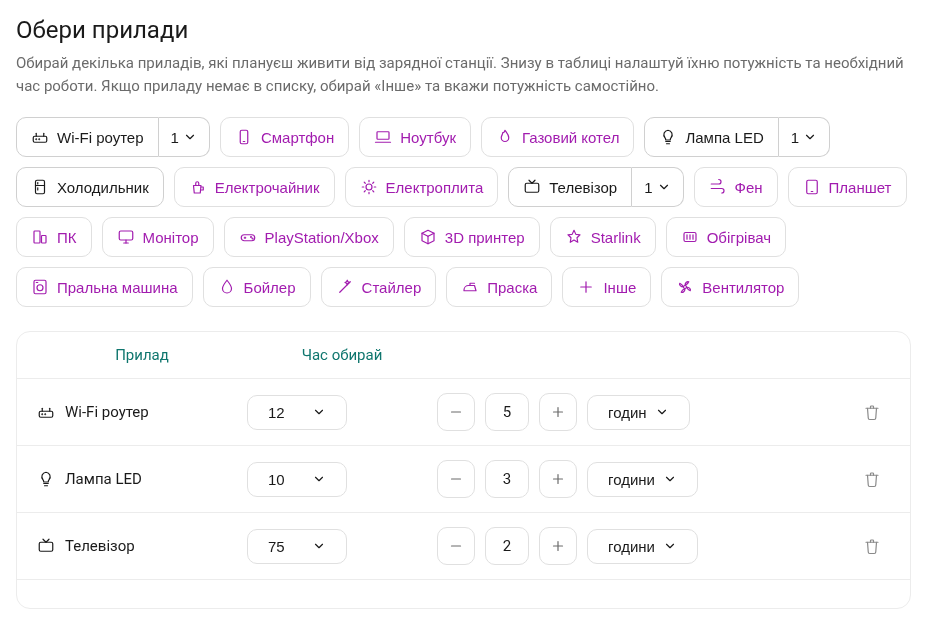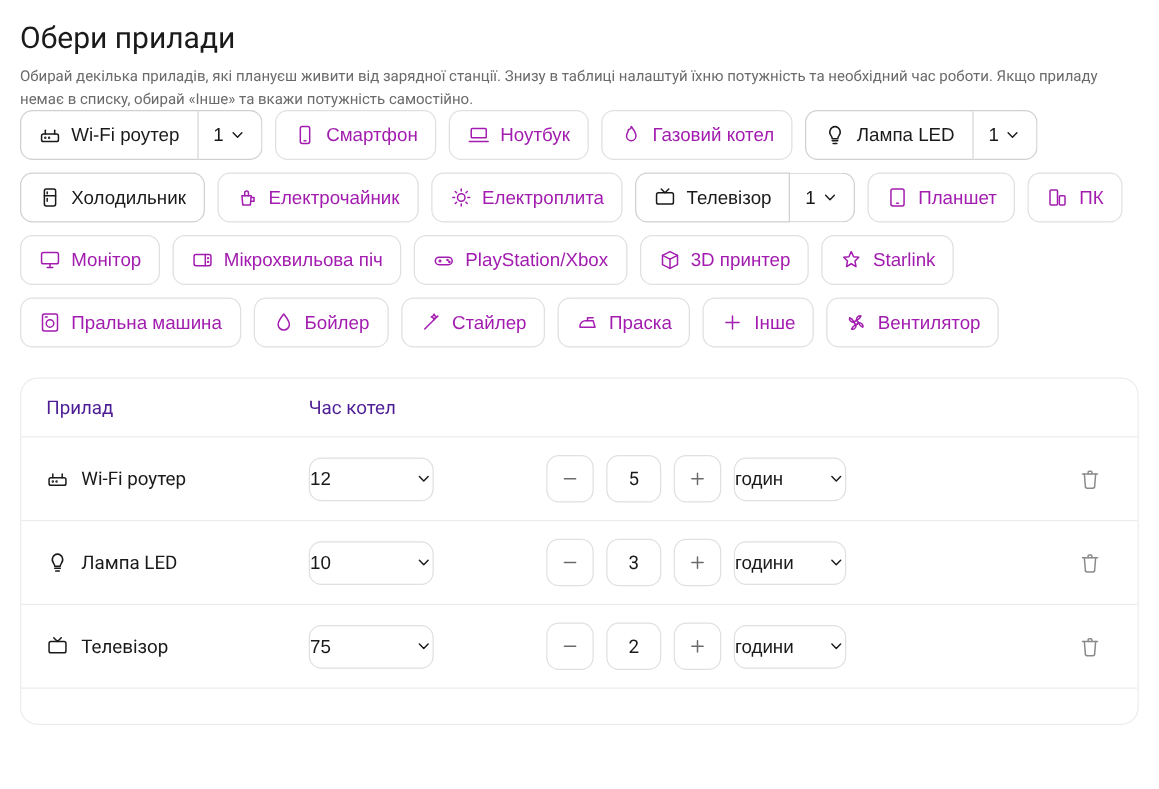--- a/index.html
+++ b/index.html
@@ -10,22 +10,23 @@
     padding: 16px;
     font-size: 15px;
   }
   h1 {
     font-size: 24px;
     font-weight: 400;
     margin-bottom: 8px;
   }
   .subtitle {
     color: #6b6b6b;
-    font-size: 12px;
+    font-size: 15px;
     line-height: 1.5;
+    margin-bottom: 20px;
   }
   .chips {
     display: flex;
     flex-wrap: wrap;
     gap: 10px;
     margin-bottom: 24px;
   }
   .chip-group {
     display: inline-flex;
     align-items: stretch;
@@ -85,42 +86,43 @@
     border-radius: 14px;
     overflow: hidden;
   }
   .thead, .trow {
     display: grid;
     grid-template-columns: 210px 190px 1fr 60px;
     align-items: center;
     padding: 14px 20px;
   }
   .thead {
-    color: #4c1d95;
+    color: #0f766e;
     font-size: 15px;
     border-bottom: 1px solid #ececec;
+    text-align: center;
   }
   .trow {
     border-top: 1px solid #ececec;
   }
   .trow:first-of-type { border-top: none; }
   .dev-cell {
     display: flex;
     align-items: center;
     gap: 10px;
     color: #1a1a1a;
   }
   .select {
     display: inline-flex;
     align-items: center;
     justify-content: space-between;
     gap: 8px;
     border: 1px solid #e0e0e0;
     border-radius: 10px;
-    padding: 8px 0;
+    padding: 8px 20px;
     min-width: 100px;
     font-size: 15px;
     color: #1a1a1a;
     background: #fff;
     cursor: pointer;
   }
   .time-cell {
     display: flex;
     align-items: center;
     gap: 10px;
@@ -393,20 +395,28 @@
       <button class="chip-count">
         <span>1</span>
         <span class="chevron"><svg viewBox="0 0 24 24">
             <use href="#i-chevron"></use>
           </svg></span>
       </button>
     </div>
     <button class="chip">
       <span class="icon">
         <svg viewBox="0 0 24 24">
+          <use href="#i-wind"></use>
+        </svg>
+      </span>
+      <span>Фен</span>
+    </button>
+    <button class="chip">
+      <span class="icon">
+        <svg viewBox="0 0 24 24">
           <use href="#i-tablet"></use>
         </svg>
       </span>
       <span>Планшет</span>
     </button>
     <button class="chip">
       <span class="icon">
         <svg viewBox="0 0 24 24">
           <use href="#i-pc"></use>
         </svg>
@@ -417,48 +427,48 @@
       <span class="icon">
         <svg viewBox="0 0 24 24">
           <use href="#i-monitor"></use>
         </svg>
       </span>
       <span>Монітор</span>
     </button>
     <button class="chip">
       <span class="icon">
         <svg viewBox="0 0 24 24">
-          <use href="#i-microwave"></use>
-        </svg>
-      </span>
-      <span>Мікрохвильова піч</span>
-    </button>
-    <button class="chip">
-      <span class="icon">
-        <svg viewBox="0 0 24 24">
           <use href="#i-gamepad"></use>
         </svg>
       </span>
       <span>PlayStation/Xbox</span>
     </button>
     <button class="chip">
       <span class="icon">
         <svg viewBox="0 0 24 24">
           <use href="#i-cube"></use>
         </svg>
       </span>
       <span>3D принтер</span>
     </button>
     <button class="chip">
       <span class="icon">
         <svg viewBox="0 0 24 24">
           <use href="#i-star"></use>
         </svg>
       </span>
       <span>Starlink</span>
+    </button>
+    <button class="chip">
+      <span class="icon">
+        <svg viewBox="0 0 24 24">
+          <use href="#i-heater"></use>
+        </svg>
+      </span>
+      <span>Обігрівач</span>
     </button>
     <button class="chip">
       <span class="icon">
         <svg viewBox="0 0 24 24">
           <use href="#i-washer"></use>
         </svg>
       </span>
       <span>Пральна машина</span>
     </button>
     <button class="chip">
@@ -499,21 +509,21 @@
           <use href="#i-fan"></use>
         </svg>
       </span>
       <span>Вентилятор</span>
     </button>
   </div>
 
 <div class="table-card">
   <div class="thead">
     <div>Прилад</div>
-    <div>Час котел</div>
+    <div>Час обирай</div>
     <div></div>
   </div>
   <div id="tbody">
       <div class="trow">
     <div class="dev-cell">
       <span class="icon">
             <svg viewBox="0 0 24 24">
               <use href="#i-router"></use>
             </svg>
           </span>

